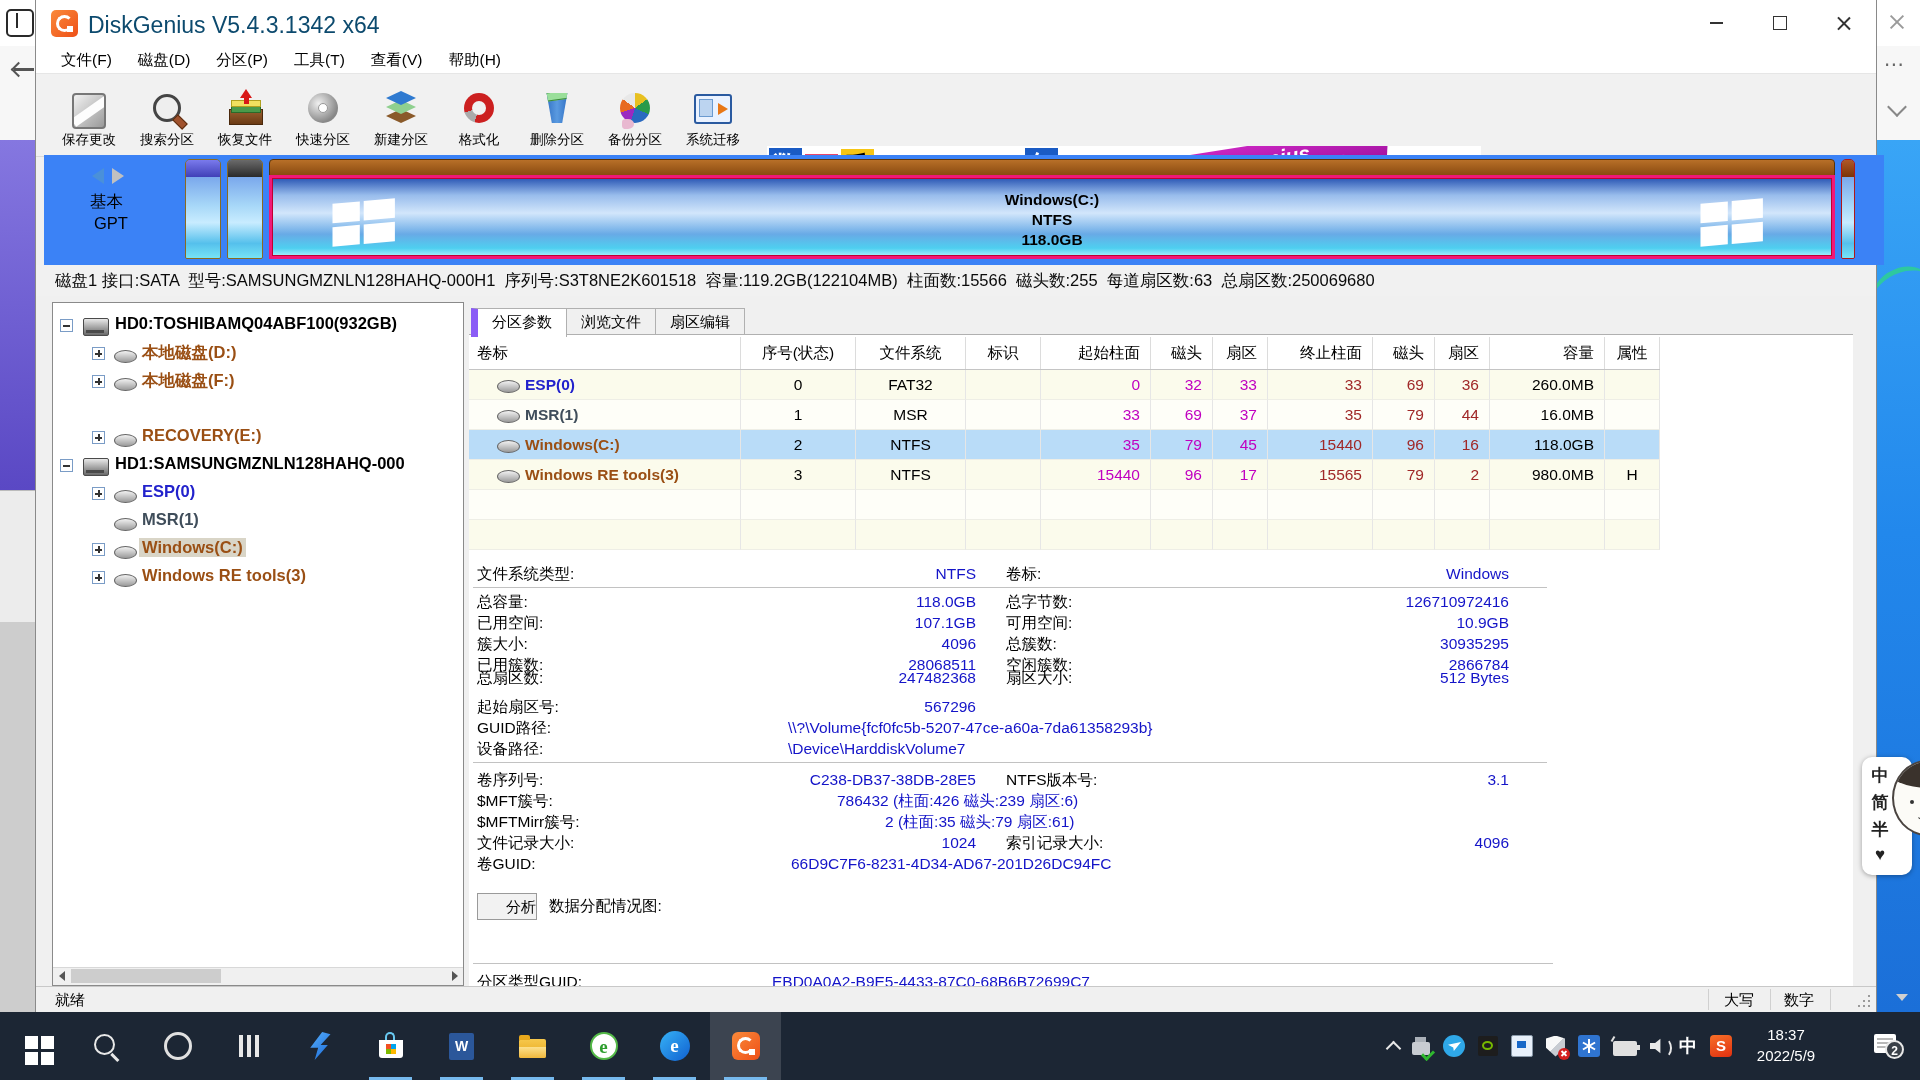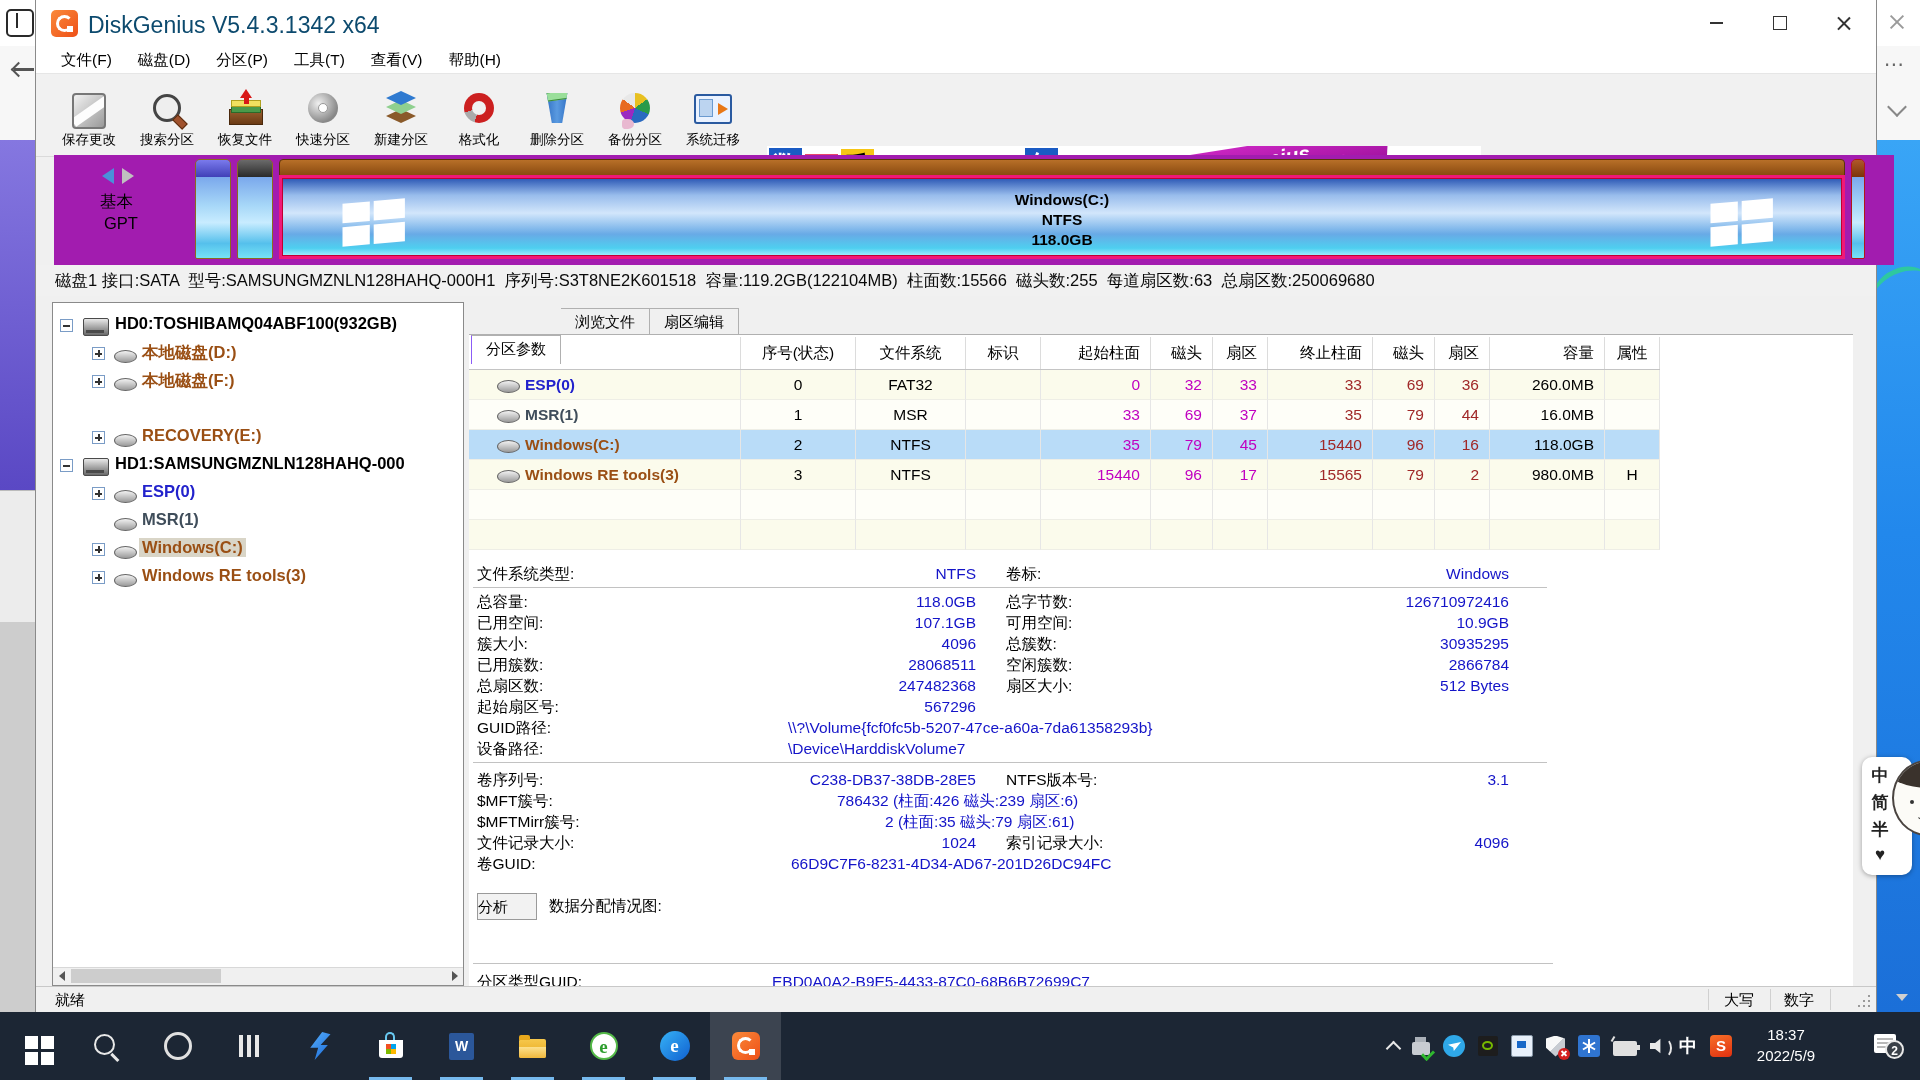--- a/index.html
+++ b/index.html
@@ -80,21 +80,21 @@
   .banner{left:731px;top:72px;width:714px;height:79px;background:#fff;overflow:hidden;cursor:pointer;}
   .tile{position:absolute;width:33px;height:33px;display:flex;align-items:center;justify-content:center;font-size:25px;font-weight:bold;}
   .banner-logo{position:absolute;left:66px;top:30px;font-family:"DejaVu Serif",serif;font-weight:bold;font-size:37px;letter-spacing:-1px;color:#111;}
   .banner-rays{position:absolute;left:150px;top:58px;width:180px;height:40px;border-top:2px solid #ddd;border-radius:50%;transform:rotate(4deg);}
   .ribbon{position:absolute;left:392px;top:-4px;width:230px;height:40px;background:linear-gradient(180deg,#c825c0,#9a109a);transform:rotate(-9deg) skewX(-12deg);}
   .ribbon-text{position:absolute;left:428px;top:4px;font-size:21px;font-weight:bold;font-style:italic;color:#fff;transform:rotate(-9deg);}
   .phone{position:absolute;right:8px;top:5px;font-size:17.5px;font-weight:bold;color:#c020b8;}
   .qq{position:absolute;right:8px;top:29px;font-size:15.5px;font-weight:bold;color:#1a3fd4;}
   .tagline{position:absolute;left:246px;bottom:4px;font-size:19.5px;color:#111;}
   
-  .part-area{left:18px;top:155px;width:100%;height:110px;background:#a21caf;}
+  .part-area{left:8px;top:155px;width:100%;height:110px;background:#3b82f6;}
   .nav-arrows{left:48px;top:13px;display:flex;gap:8px;align-items:center;}
   .tri-left{width:0;height:0;border-top:8px solid transparent;border-bottom:8px solid transparent;border-right:12px solid #4a90d9;}
   .tri-right{width:0;height:0;border-top:8px solid transparent;border-bottom:8px solid transparent;border-left:12px solid #c0c0c0;}
   .mode1{left:46px;top:36px;font-size:16.5px;}
   .mode2{left:50px;top:59px;font-size:16.5px;}
   .strip{left:139px;top:4px;width:1676px;height:100px;}
   .pbar{position:absolute;top:0;height:100px;border:1px solid #8a6a20;border-radius:5px 5px 2px 2px;overflow:hidden;box-sizing:border-box;}
   .pbar .cap{height:17px;}
   .pbar .body{height:83px;background:linear-gradient(180deg,#7aa8ec,#a8d8f8 35%,#c8ecff 55%,#55c0ec 80%,#7ae8f8);}
   .bar1{left:2px;width:36px;}
@@ -133,21 +133,21 @@
   .tree-hscroll{position:absolute;left:0;bottom:0;width:100%;height:17px;background:#f0f0f0;border-top:1px solid #d8d8d8;}
   .hs-btn{position:absolute;top:0;width:17px;height:16px;display:flex;align-items:center;justify-content:center;}
   .hs-left{left:0;}.hs-right{right:0;}
   .hs-tri-l{width:0;height:0;border-top:5px solid transparent;border-bottom:5px solid transparent;border-right:6px solid #555;}
   .hs-tri-r{width:0;height:0;border-top:5px solid transparent;border-bottom:5px solid transparent;border-left:6px solid #555;}
   .hs-thumb{position:absolute;left:18px;top:1px;width:150px;height:14px;background:#cdcdcd;}
   
   .right-panel{left:433px;top:302px;width:1384px;height:684px;}
   .tabs{position:absolute;left:2px;top:6px;height:27px;display:flex;}
   .tab{height:26px;line-height:26px;padding:0 14px;font-size:15px;background:#f0f0f0;border:1px solid #b0b0b0;border-left:none;color:#000;}
-  .tab:first-child{border-left:1px solid #8b5cf6;margin-top:27px;}
+  .tab:first-child{border-left:7px solid #8b5cf6;}
   .tab.active{background:#fff;height:28px;border-bottom:none;position:relative;z-index:2;}
   .panel-body{position:absolute;left:0;top:32px;width:1384px;height:652px;background:#fff;border-top:1px solid #b0b0b0;overflow:hidden;}
   .grid12{display:grid;grid-template-columns:272px 115px 110px 75px 110px 62px 55px 105px 62px 55px 115px 55px;}
   .thead{position:absolute;left:0;top:2px;width:1191px;height:33px;border-bottom:1px solid #c4c4c4;box-sizing:border-box;}
   .thead .hc{font-size:15.5px;line-height:31px;color:#000;border-right:1px solid #dcdcdc;box-sizing:border-box;overflow:hidden;}
   .hc.hl{padding-left:8px;}
   .hc.hcen{text-align:center;}
   .hc.hr{text-align:right;padding-right:10px;}
   .prow{position:absolute;left:0;width:1191px;height:30px;}
   .prow .c{font-size:15.5px;line-height:29px;border-right:1px solid #e6e6e6;border-bottom:1px solid #eeeee6;box-sizing:border-box;overflow:hidden;white-space:nowrap;}
@@ -164,21 +164,21 @@
   
   .details{position:absolute;left:0;top:228px;width:1384px;height:424px;font-size:15.5px;}
   .drow{position:absolute;left:0;width:100%;height:21px;line-height:21px;}
   .dl{position:absolute;color:#000;white-space:nowrap;}
   .dv{position:absolute;color:#1414c8;white-space:nowrap;}
   .c1l{left:8px;}
   .c1v{left:240px;width:267px;text-align:right;}
   .c2l{left:537px;}
   .c2v{left:700px;width:340px;text-align:right;}
   .dsep{position:absolute;left:4px;width:1074px;height:1px;background:#c2c2c2;}
-  .analyze-btn{position:absolute;left:8px;top:330px;width:60px;height:27px;background:#f2f2f2;border:1px solid #9a9a9a;font-size:15px;text-align:left;line-height:25px;color:#000;box-sizing:border-box;}
+  .analyze-btn{position:absolute;left:8px;top:330px;width:60px;height:27px;background:#f2f2f2;border:1px solid #9a9a9a;font-size:15px;text-align:right;line-height:25px;color:#000;box-sizing:border-box;}
   .alloc-label{position:absolute;left:80px;top:333px;color:#000;}
   
   .statusbar{left:0;top:986px;width:100%;height:26px;background:#f0f0f0;border-top:1px solid #c8c8c8;box-sizing:border-box;}
   .sb-ready{position:absolute;left:19px;top:4px;font-size:15px;color:#000;}
   .sb-cell{position:absolute;top:4px;font-size:15px;color:#000;}
   .sb-caps{left:1688px;}
   .sb-num{left:1748px;}
   .sb-div{position:absolute;top:2px;width:1px;height:21px;background:#d0d0d0;}
   .sb-grip{position:absolute;right:6px;bottom:5px;width:12px;height:12px;}
   .sb-grip i{position:absolute;width:2.5px;height:2.5px;background:#9a9a9a;}
@@ -630,21 +630,21 @@
           <span class="dv c1v">4096</span>
           <span class="dl c2l">总簇数:</span>
           <span class="dv c2v">30935295</span>
         </div>
         <div class="drow" style="top:91px;">
           <span class="dl c1l">已用簇数:</span>
           <span class="dv c1v">28068511</span>
           <span class="dl c2l">空闲簇数:</span>
           <span class="dv c2v">2866784</span>
         </div>
-        <div class="drow" style="top:112px;">
+        <div class="drow" style="top:104px;">
           <span class="dl c1l">总扇区数:</span>
           <span class="dv c1v">247482368</span>
           <span class="dl c2l">扇区大小:</span>
           <span class="dv c2v">512 Bytes</span>
         </div>
         <div class="drow" style="top:133px;">
           <span class="dl c1l">起始扇区号:</span>
           <span class="dv c1v">567296</span>
         </div>
         <div class="drow" style="top:154px;">

